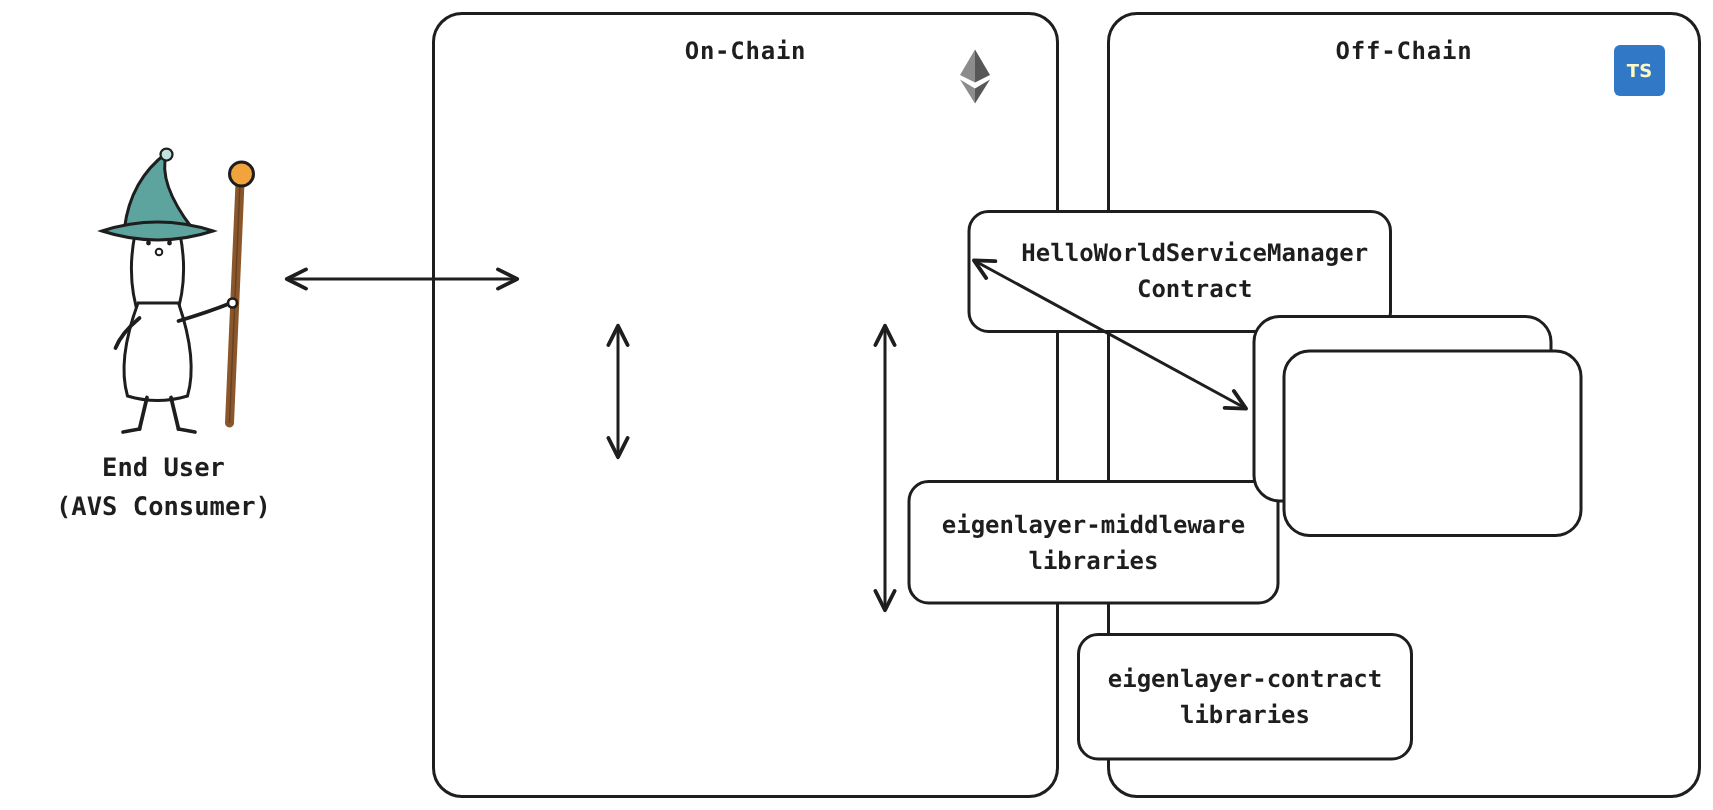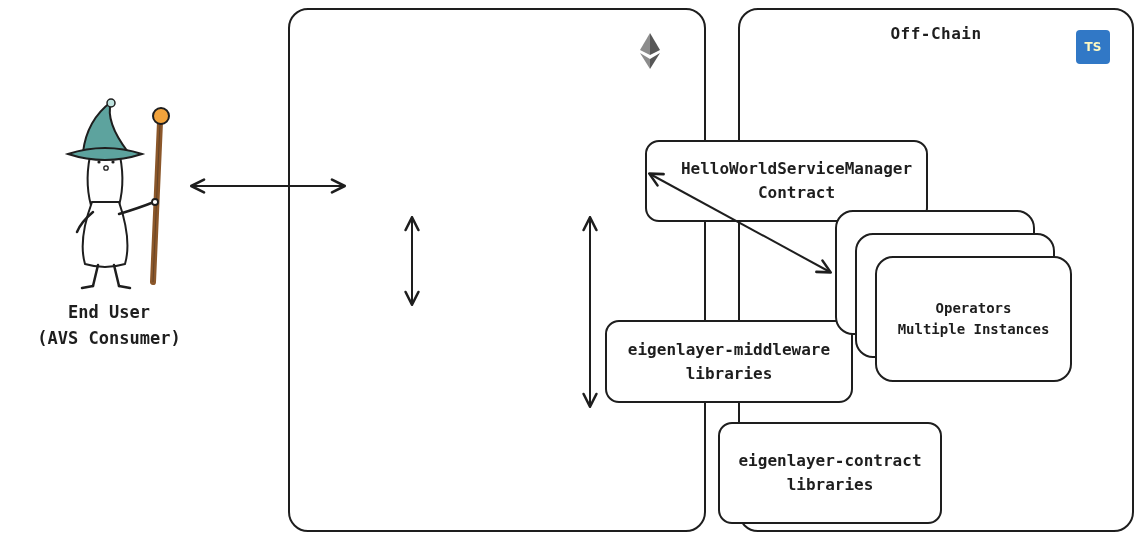--- a/index.html
+++ b/index.html
@@ -44,21 +44,21 @@
   }
   .node-label {
     white-space: pre-line;
     text-align: center;
     font-size: 16px;
     font-weight: 600;
     line-height: 1.5;
   }
   .node.service-manager { left: 355px; top: 130px; width: 283px; height: 82px; padding-left: 20px; }
   .node.middleware      { left: 315px; top: 310px; width: 248px; height: 83px; }
-  .node.contracts       { left: 428px; top: 412px; width: 224px; height: 102px; }
+  .node.contracts       { left: 428px; top: 412px; width: 224px; height: 85px; }
 
   .op-card {
     position: absolute;
     border: 2px solid #1e1e1e;
     border-radius: 18px;
     background: #ffffff;
     z-index: 2;
   }
   .op-card.back   { left: 835px; top: 210px; width: 200px; height: 125px; }
   .op-card.middle { left: 855px; top: 233px; width: 200px; height: 125px; z-index: 3; }
@@ -111,20 +111,21 @@
     z-index: 6;
     pointer-events: none;
   }
 </style>
 </head>
 <body>
 
 <div class="canvas">
 
   <div class="container on-chain">
+    <div class="container-title">On-Chain</div>
 
     <svg class="eth-icon" viewBox="0 0 24 38">
       <polygon points="12,1 12,23 2,18" fill="#8c8c8c"></polygon>
       <polygon points="12,1 22,18 12,23" fill="#575757"></polygon>
       <polygon points="12,27 12,37 2,21" fill="#8c8c8c"></polygon>
       <polygon points="12,27 22,21 12,37" fill="#575757"></polygon>
     </svg>
 
     <div class="node service-manager">
       <span class="node-label">HelloWorldServiceManager
@@ -144,24 +145,20 @@
 
   <div class="container off-chain">
     <div class="container-title">Off-Chain</div>
     <div class="ts-badge">
       <span>TS</span>
     </div>
   </div>
 
   <div class="op-card back"></div>
   <div class="op-card middle"></div>
-  <div class="op-card front">
-    <span class="node-label">Operators
-Multiple Instances</span>
-  </div>
 
   <svg class="wizard" viewBox="0 0 155 205">
 
     <line x1="125" y1="32" x2="118" y2="192" stroke="#8b572a" stroke-width="6" stroke-linecap="round"></line>
     <line x1="125" y1="32" x2="118" y2="192" stroke="#1e1e1e" stroke-width="1" opacity="0.35"></line>
     <circle cx="126" cy="26" r="8" fill="#f2a33c" stroke="#1e1e1e" stroke-width="2"></circle>
 
     <path d="M55,66 Q49,96 58,122 Q70,134 82,122 Q91,96 85,66 Z" fill="#ffffff" stroke="#1e1e1e" stroke-width="2"></path>
 
     <path d="M48,62 Q52,30 76,12 Q70,32 93,62 Z" fill="#5da39e" stroke="#1e1e1e" stroke-width="2" stroke-linejoin="round"></path>

